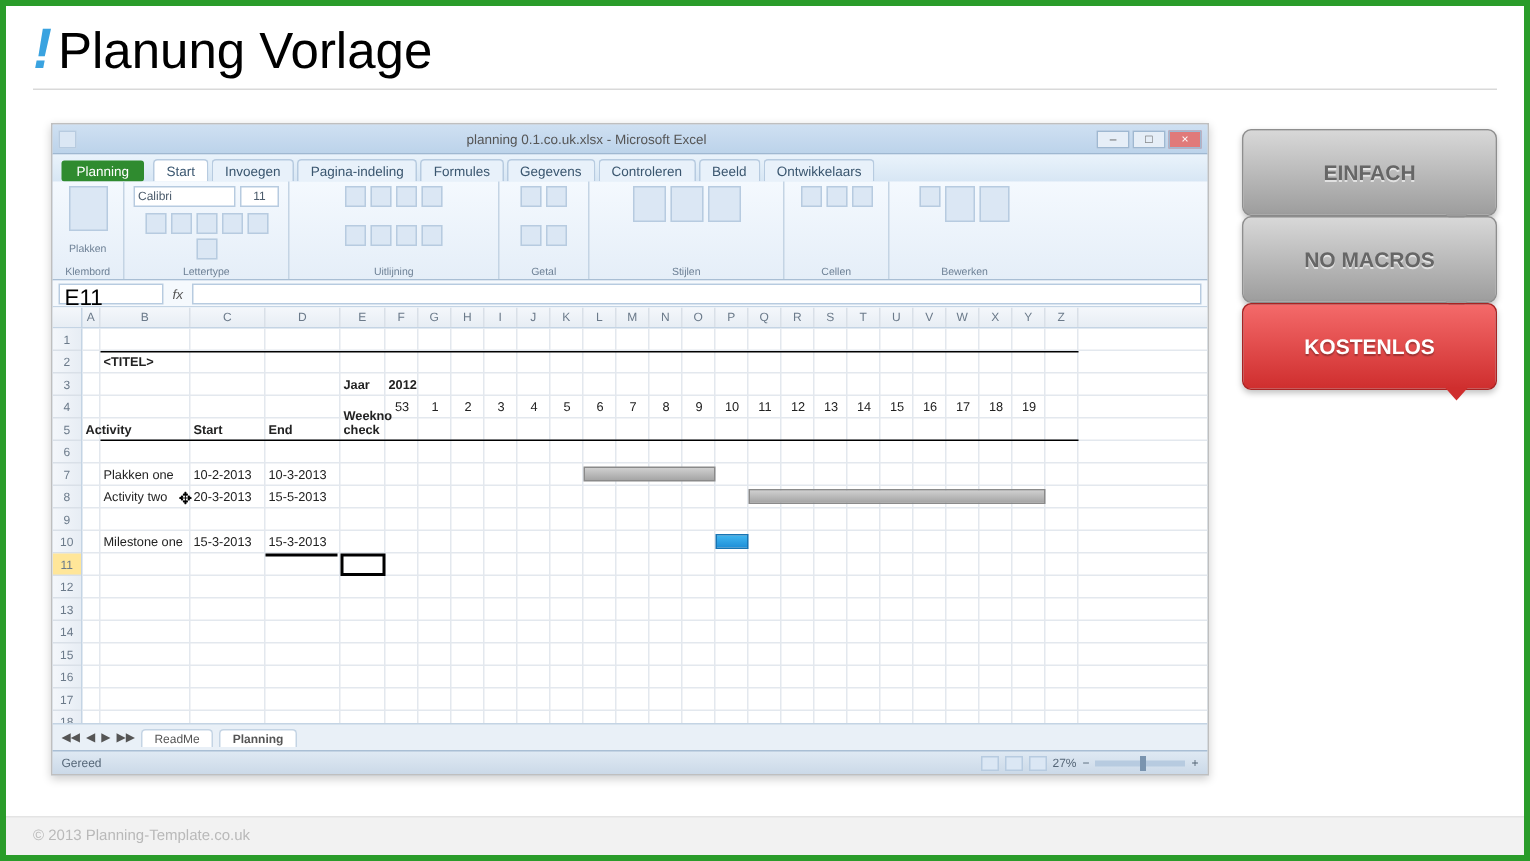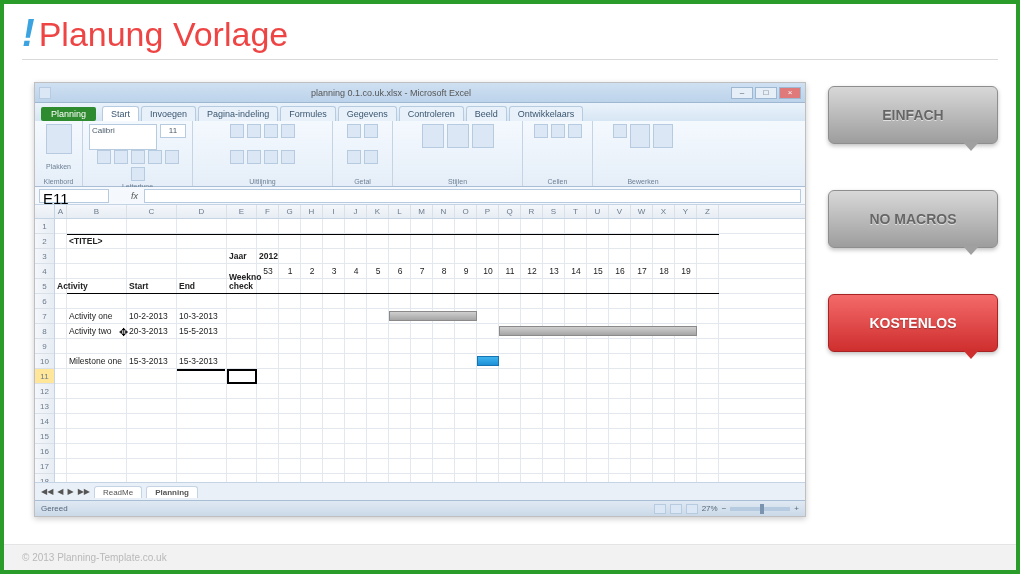--- a/index.html
+++ b/index.html
@@ -27,21 +27,21 @@
     gap: 4px;
   }
   .logo-mark {
     color: #3aa3e0;
     font-size: 38px;
     font-weight: bold;
     font-style: italic;
   }
   .logo-text {
     font-size: 34px;
-    color: #ef4444;
+    color: #000000;
     font-weight: 300;
   }
   .tagline {
     color: #bfc3c8;
     font-size: 10px;
     letter-spacing: 1px;
     margin-top: 2px;
   }
   .hr {
     height: 1px;
@@ -137,21 +137,21 @@
   .rib-lbl { font-size:7px; color:#6e8196; margin-top:2px; }
   
   .xl-fbar {
     height:18px; background:#f5f9fd; border-bottom:1px solid #c4d4e4;
     display:flex; align-items:center; padding:0 4px; gap:6px;
   }
   .namebox {
     width:70px; height:14px; background:#fff;
     border:1px solid #b7cbe0; font-size:15px; padding:0 3px;
   }
-  .fx { font-style:italic; font-size:9px; color:#555;margin-left:16px; }
+  .fx { font-style:italic; font-size:9px; color:#555; }
   .fbox { flex:1; height:14px; background:#fff; border:1px solid #b7cbe0; }
   
   .xl-grid {
     flex:1;
     background:#fff;
     overflow:hidden;
     position:relative;
     font-size:9px;
   }
   .colheads {
@@ -202,21 +202,20 @@
   }
   .zoom { display:flex; gap:4px; align-items:center;}
   .slider { width:60px; height:4px; background:#b7cbe0; position:relative;}
   .slider::after{content:"";position:absolute;left:50%;top:-3px;width:4px;height:10px;background:#7a94af;}
 
   
   .side {
     width:170px;
     display:flex;
     flex-direction:column;
-    gap:46px;
     padding-top:4px;
   }
   .btn3d {
     position:relative;
     height:58px;
     border-radius:6px;
     display:flex;
     align-items:center;
     justify-content:center;
     font-weight:bold;
@@ -298,21 +297,21 @@
       </div>
 
       <div class="xl-ribbon">
         <div class="rib-grp" style="width:48px">
           <div class="rib-ico big"></div>
           <div class="rib-lbl">Plakken</div>
           <div class="rib-lbl">Klembord</div>
         </div>
         <div class="rib-grp" style="width:110px">
           <div class="icons" style="width:100%">
-            <div style="flex:1;height:26px;background:#fff;border:1px solid #b7cbe0;font-size:8px;line-height:12px;padding:0 2px">Calibri</div>
+            <div style="flex:1;height:14px;background:#fff;border:1px solid #b7cbe0;font-size:8px;line-height:12px;padding:0 2px">Calibri</div>
             <div style="width:26px;height:14px;background:#fff;border:1px solid #b7cbe0;font-size:8px;line-height:12px;text-align:center">11</div>
           </div>
           <div class="icons">
             <div class="rib-ico"></div>
             <div class="rib-ico"></div>
             <div class="rib-ico"></div>
             <div class="rib-ico"></div>
             <div class="rib-ico"></div>
             <div class="rib-ico"></div>
           </div>
@@ -473,21 +472,21 @@
               <div class="gridlines-h" style="top: 239px; left: 0px; height: 1px; width: 100%;"></div>
               <div class="gridlines-h" style="top: 254px; left: 0px; height: 1px; width: 100%;"></div>
               <div class="cell bold" style="left: 12px; top: 15px;">&lt;TITEL&gt;</div>
               <div class="cell bold" style="left: 172px; top: 30px;">Jaar</div>
               <div class="cell bold" style="left: 202px; top: 30px;">2012</div>
               <div class="cell bold" style="left: 172px; top: 51px;">Weekno</div>
               <div class="cell bold" style="left: 172px; top: 60px;">check</div>
               <div class="cell bold" style="left: 0; top: 60px;">Activity</div>
               <div class="cell bold" style="left: 72px; top: 60px;">Start</div>
               <div class="cell bold" style="left: 122px; top: 60px;">End</div>
-              <div class="cell" style="left: 12px; top: 90px;">Activity one</div>
+              <div class="cell" style="left: 12px; top: 90px;">Plakken one</div>
               <div class="cell" style="left: 72px; top: 90px;">10-2-2013</div>
               <div class="cell" style="left: 122px; top: 90px;">10-3-2013</div>
               <div class="cell" style="left: 12px; top: 105px;">Activity two</div>
               <div class="cell" style="left: 72px; top: 105px;">20-3-2013</div>
               <div class="cell" style="left: 122px; top: 105px;">15-5-2013</div>
               <div class="cell" style="left: 12px; top: 135px;">Milestone one</div>
               <div class="cell" style="left: 72px; top: 135px;">15-3-2013</div>
               <div class="cell" style="left: 122px; top: 135px; border-bottom: 2px solid rgb(0, 0, 0); width: 48px;">15-3-2013</div>
               <div class="cell" style="left: 202px; top: 45px; text-align: center; width: 22px;">53</div>
               <div class="cell" style="left: 224px; top: 45px; text-align: center; width: 22px;">1</div>

